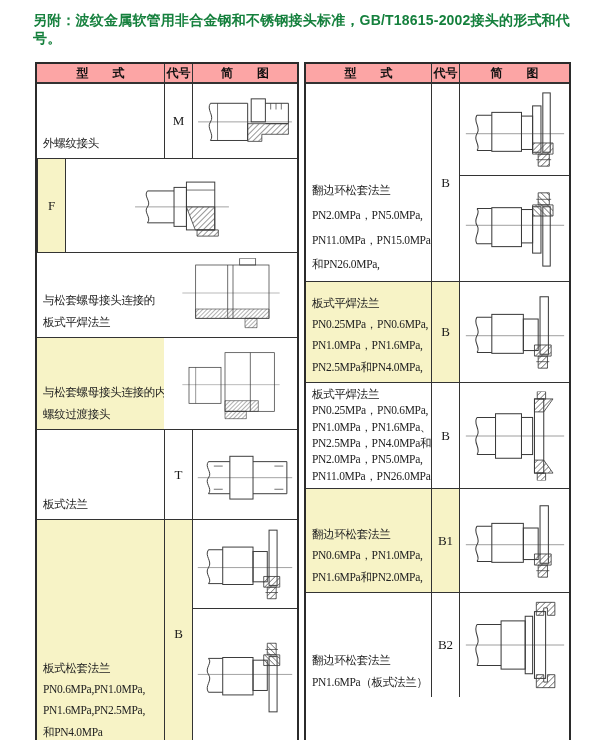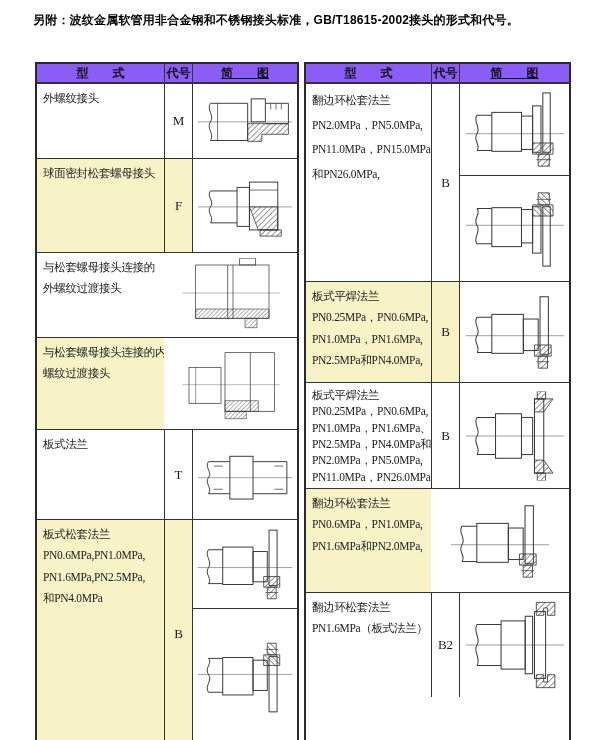--- a/index.html
+++ b/index.html
@@ -3,39 +3,39 @@
 <meta charset="utf-8">
 <style>
   html,body{margin:0;padding:0;}
   body{
     width:600px;height:740px;background:#ffffff;position:relative;
     font-family:"Liberation Serif",serif;color:#1a1a1a;overflow:hidden;
   }
   .title{
     position:absolute;left:33px;top:12px;width:540px;
     font-family:"Liberation Sans",sans-serif;font-weight:bold;
-    font-size:12px;letter-spacing:0.2px;color:#000000;
+    font-size:14px;letter-spacing:0.2px;color:#15803d;
   }
   .tables{position:absolute;left:35px;top:62px;display:flex;gap:5px;}
   .tbl{border:2px solid #2b2b2b;background:#fff;}
   .tbl-left{width:260px;}
   .tbl-right{width:263px;}
   .row{display:flex;border-top:1.5px solid #333;box-sizing:border-box;}
   .row:first-child{border-top:none;}
   .hdr{background:#a8d8f2;border-bottom:0.5px solid #333;}
-  .hdr .cell{background:#8b5cf6;}
+  .hdr .cell{background:#fca5a5;}
   .cell{box-sizing:border-box;overflow:hidden;}
-  .c-type{width:127px;display:flex;align-items:flex-start;}
+  .c-type{width:127px;display:flex;align-items:flex-end;}
   .tbl-right .c-type{width:125px;}
   .c-code{
     width:29px;border-left:1.5px solid #333;border-right:1.5px solid #333;
     display:flex;align-items:center;justify-content:center;
     font-size:13px;font-family:"Liberation Serif",serif;
   }
-  .c-diag{flex:1;display:flex;align-items:center;justify-content:center;background:#fff;text-decoration:underline;}
+  .c-diag{flex:1;display:flex;align-items:center;justify-content:center;background:#fff;}
   .c-diag.split{flex-direction:column;align-items:stretch;padding:0;}
   .sub{display:flex;align-items:center;justify-content:center;}
   .sub + .sub{border-top:1.5px solid #333;}
   .hc{
     justify-content:center!important;align-items:center;display:flex;
     font-family:"Liberation Sans",sans-serif;font-weight:bold;font-size:12px;color:#111;
   }
   .hl{background:#f7f3c6;}
   .tt{
     padding:4px 2px 4px 6px;font-size:11.5px;letter-spacing:-0.3px;
@@ -172,35 +172,32 @@
         </div>
       <div class="cell c-code">M</div>
       <div class="cell c-diag">
         <svg class="dg" width="98" height="62" viewBox="0 0 110 70">
             <use href="#sym-m"></use>
           </svg>
       </div>
     </div>
 
     <div class="row" style="height:94px">
-      <div class="cell c-type hl">
-          <div class="tt">球面密封松套螺母接头</div>
-        </div>
       <div class="cell c-code hl">F</div>
       <div class="cell c-diag">
         <svg class="dg" width="98" height="62" viewBox="0 0 110 70">
             <use href="#sym-f"></use>
           </svg>
       </div>
     </div>
 
     <div class="row" style="height:85px">
       <div class="cell c-type">
           <div class="tt">与松套螺母接头连接的
-外螺纹过渡接头</div>
+板式平焊法兰</div>
         </div>
       <div class="cell c-diag">
         <svg class="dg" width="100" height="76" viewBox="0 0 150 110">
             <use href="#sym-mm"></use>
           </svg>
       </div>
     </div>
 
     <div class="row" style="height:92px">
       <div class="cell c-type hl">
@@ -309,20 +306,21 @@
           </svg>
       </div>
     </div>
 
     <div class="row" style="height:104px">
       <div class="cell c-type hl">
           <div class="tt">翻边环松套法兰
 PN0.6MPa，PN1.0MPa,
 PN1.6MPa和PN2.0MPa,</div>
         </div>
+      <div class="cell c-code hl">B1</div>
       <div class="cell c-diag">
         <svg class="dg" width="102" height="90" viewBox="0 0 110 88">
             <use href="#sym-flange-up"></use>
           </svg>
       </div>
     </div>
 
     <div class="row" style="height:105px">
       <div class="cell c-type">
           <div class="tt">翻边环松套法兰

